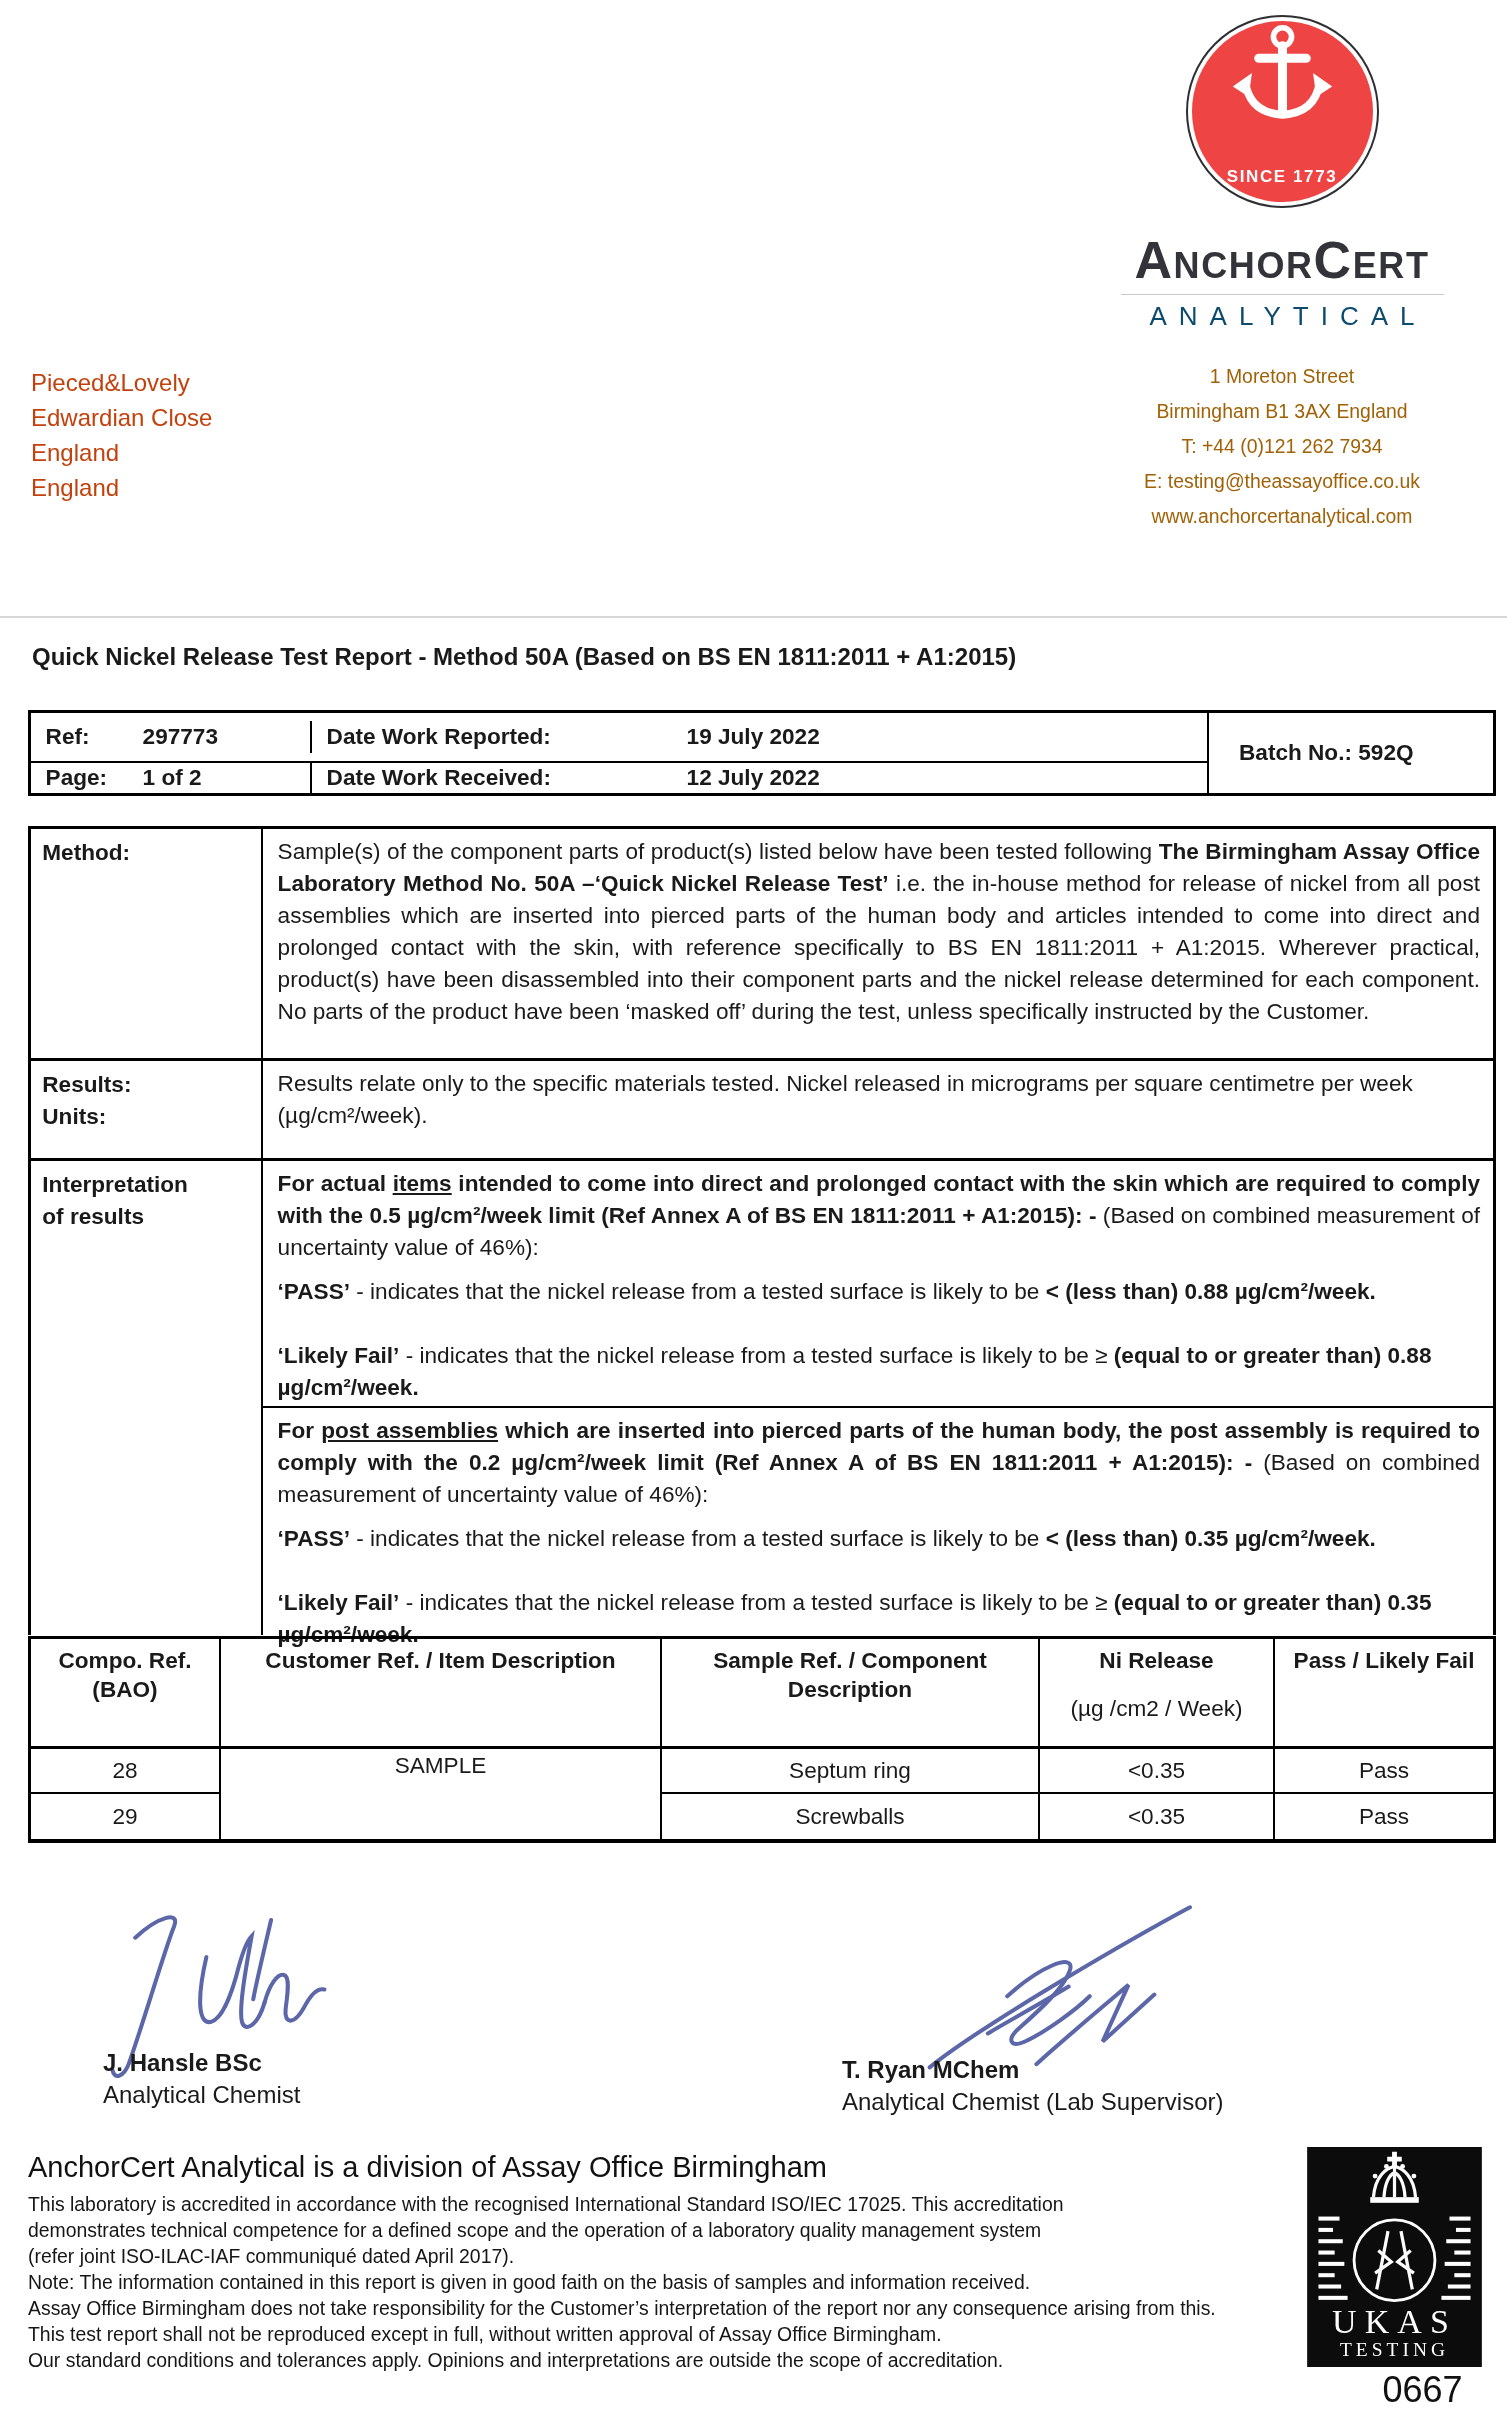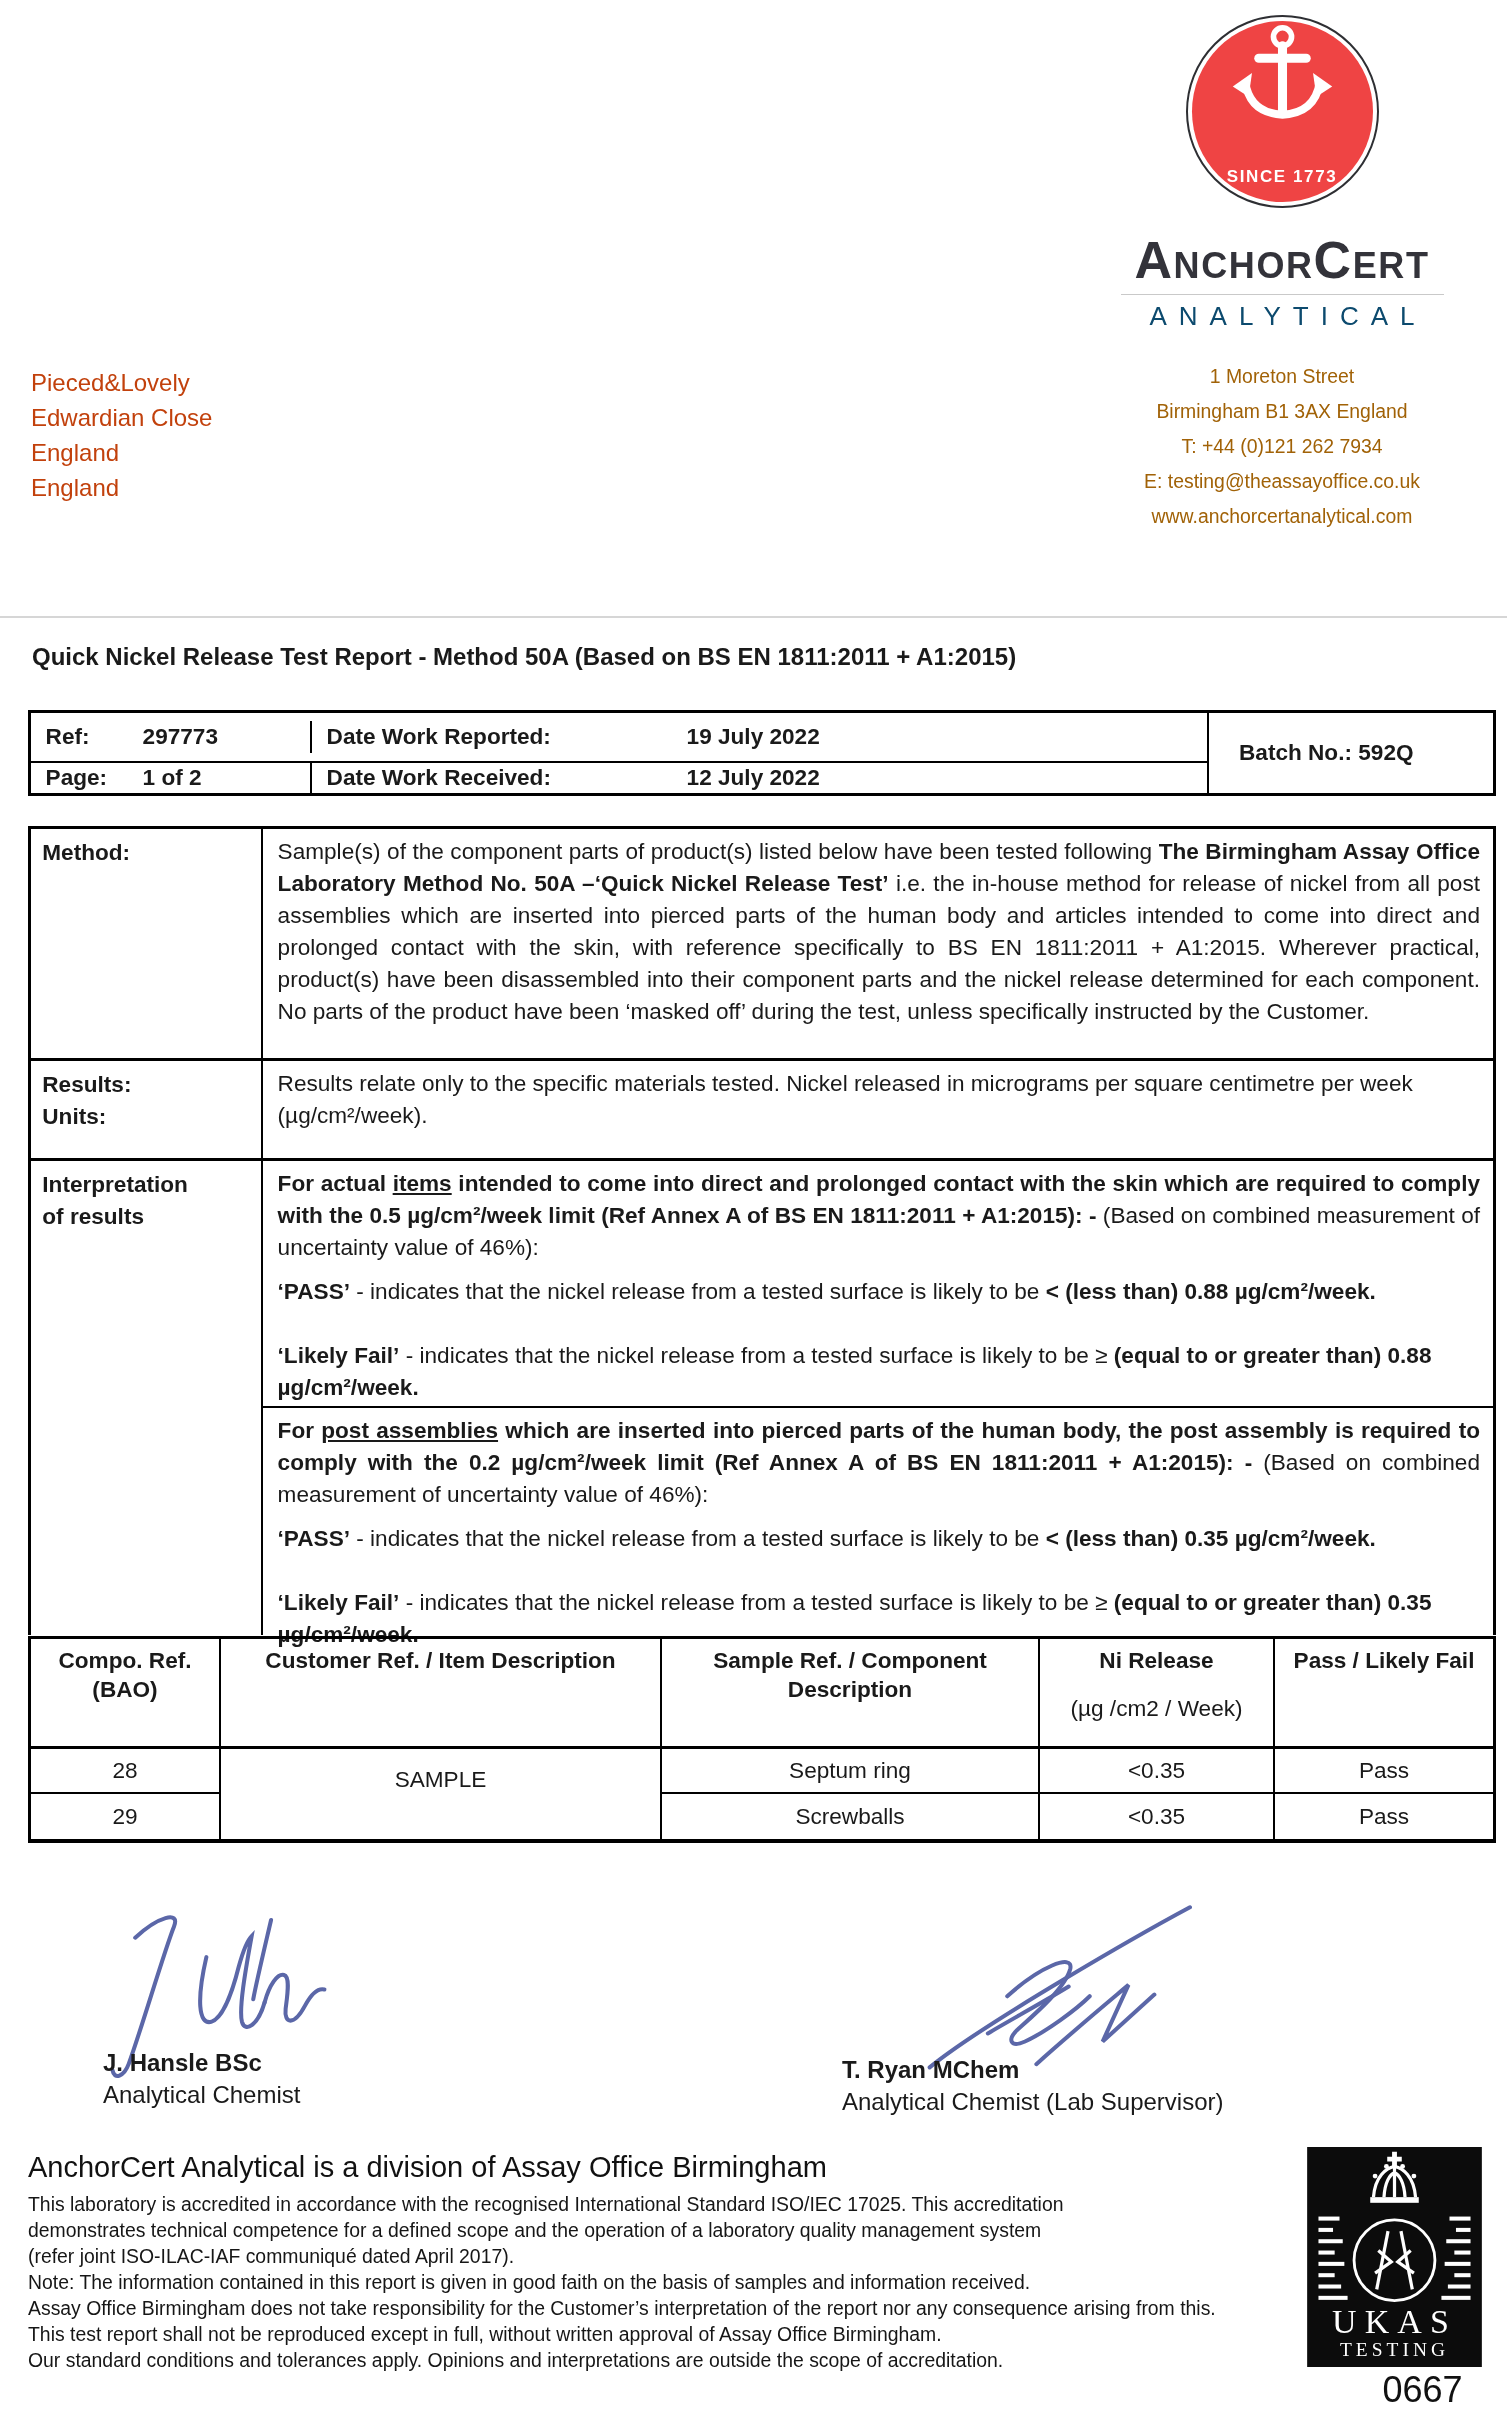--- a/index.html
+++ b/index.html
@@ -59,21 +59,21 @@
   .res-table{position:absolute;left:28px;top:1636px;width:1468px;box-sizing:border-box;
              border:3.2px solid #000;border-bottom:4px solid #000;display:grid;
              grid-template-columns:188px 441px 378px 235px 1fr;
              grid-template-rows:110px 45px 45px;text-align:center;font-size:22.6px;}
   .rt-h{font-weight:bold;border-bottom:3.2px solid #000;padding-top:6.5px;
         box-sizing:border-box;line-height:29px;}
   .rt-h .unit-line{font-weight:normal;margin-top:19.4px;}
   .rt-c{display:flex;align-items:center;justify-content:center;box-sizing:border-box;}
   .bb3{border-bottom:2.4px solid #000;}
   .merged-cell{grid-column:2;grid-row:2/4;display:flex;align-items:flex-start;
-               justify-content:center;padding-top:18px;box-sizing:border-box;
+               justify-content:center;padding-top:4px;box-sizing:border-box;
                border-left:2.4px solid #000;}
 
   
   .sig-svg{position:absolute;}
   .sig-block{position:absolute;font-size:24px;line-height:32px;}
   .sig-name{font-weight:bold;}
 
   
   .division-line{position:absolute;left:28px;top:2151px;font-size:29px;color:#111;}
   .smallprint{position:absolute;left:28px;top:2191px;font-size:19.4px;line-height:26px;color:#161616;}

